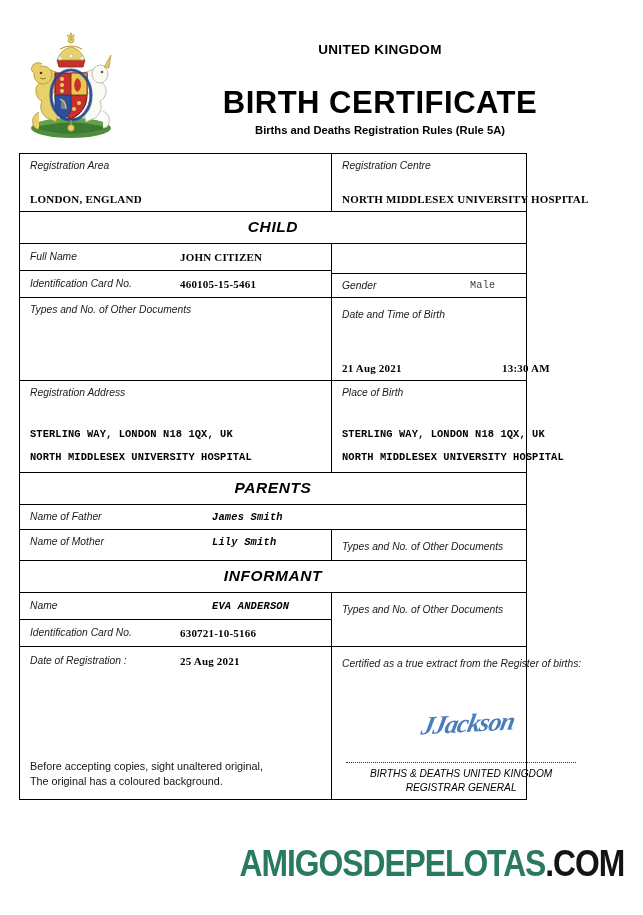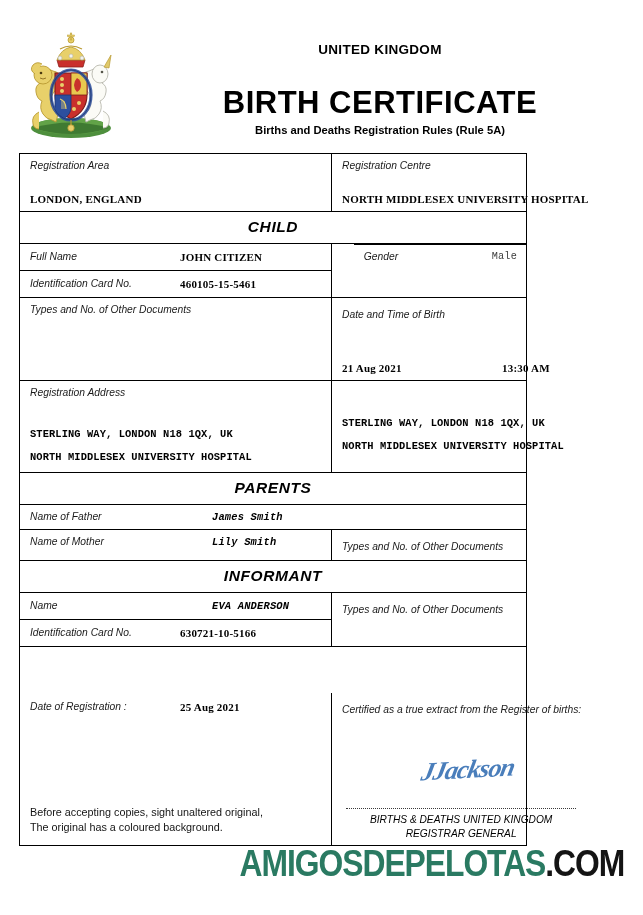--- a/index.html
+++ b/index.html
@@ -66,21 +66,21 @@
     top: 153px;
     width: 508px;
     border: 1.6px solid #000;
     box-sizing: border-box;
   }
   .row {
     display: flex;
     border-bottom: 1px solid #000;
     box-sizing: border-box;
   }
-  .row:last-child { border-bottom: none; margin-top: 46px; }
+  .row:last-child { border-bottom: none; }
 
   .cell {
     box-sizing: border-box;
     padding: 6px 9px 6px 10px;
     position: relative;
   }
   .cell-left {
     width: 312px;
     flex: 0 0 312px;
     border-right: 1px solid #000;
@@ -157,21 +157,21 @@
   
   .datetime {
     display: flex;
     margin-top: 40px;
   }
   .datetime .dt-date { width: 160px; flex: 0 0 160px; }
 
   
   .subcol {
     display: flex;
-    flex-direction: row;
+    flex-direction: column;
     justify-content: flex-end;
     padding: 0;
   }
   .sub-top {
     height: 25px;
     box-sizing: border-box;
   }
   .sub-bottom {
     box-sizing: border-box;
     padding: 6px 9px 6px 10px;
@@ -373,20 +373,21 @@
 
   <div class="row">
     <div class="cell cell-left stack">
       <span class="label">Registration  Address</span>
       <span class="value-block">
         <span class="addr-line">STERLING WAY, LONDON N18 1QX, UK</span><br>
         <span class="addr-line">NORTH MIDDLESEX UNIVERSITY HOSPITAL</span>
       </span>
     </div>
     <div class="cell cell-right stack">
+      <span class="label">Place of Birth</span>
       <span class="value-block">
         <span class="addr-line">STERLING WAY, LONDON N18 1QX, UK</span><br>
         <span class="addr-line">NORTH MIDDLESEX UNIVERSITY HOSPITAL</span>
       </span>
     </div>
   </div>
 
   <div class="row">
     <div class="cell cell-full section-banner">PARENTS</div>
   </div>

